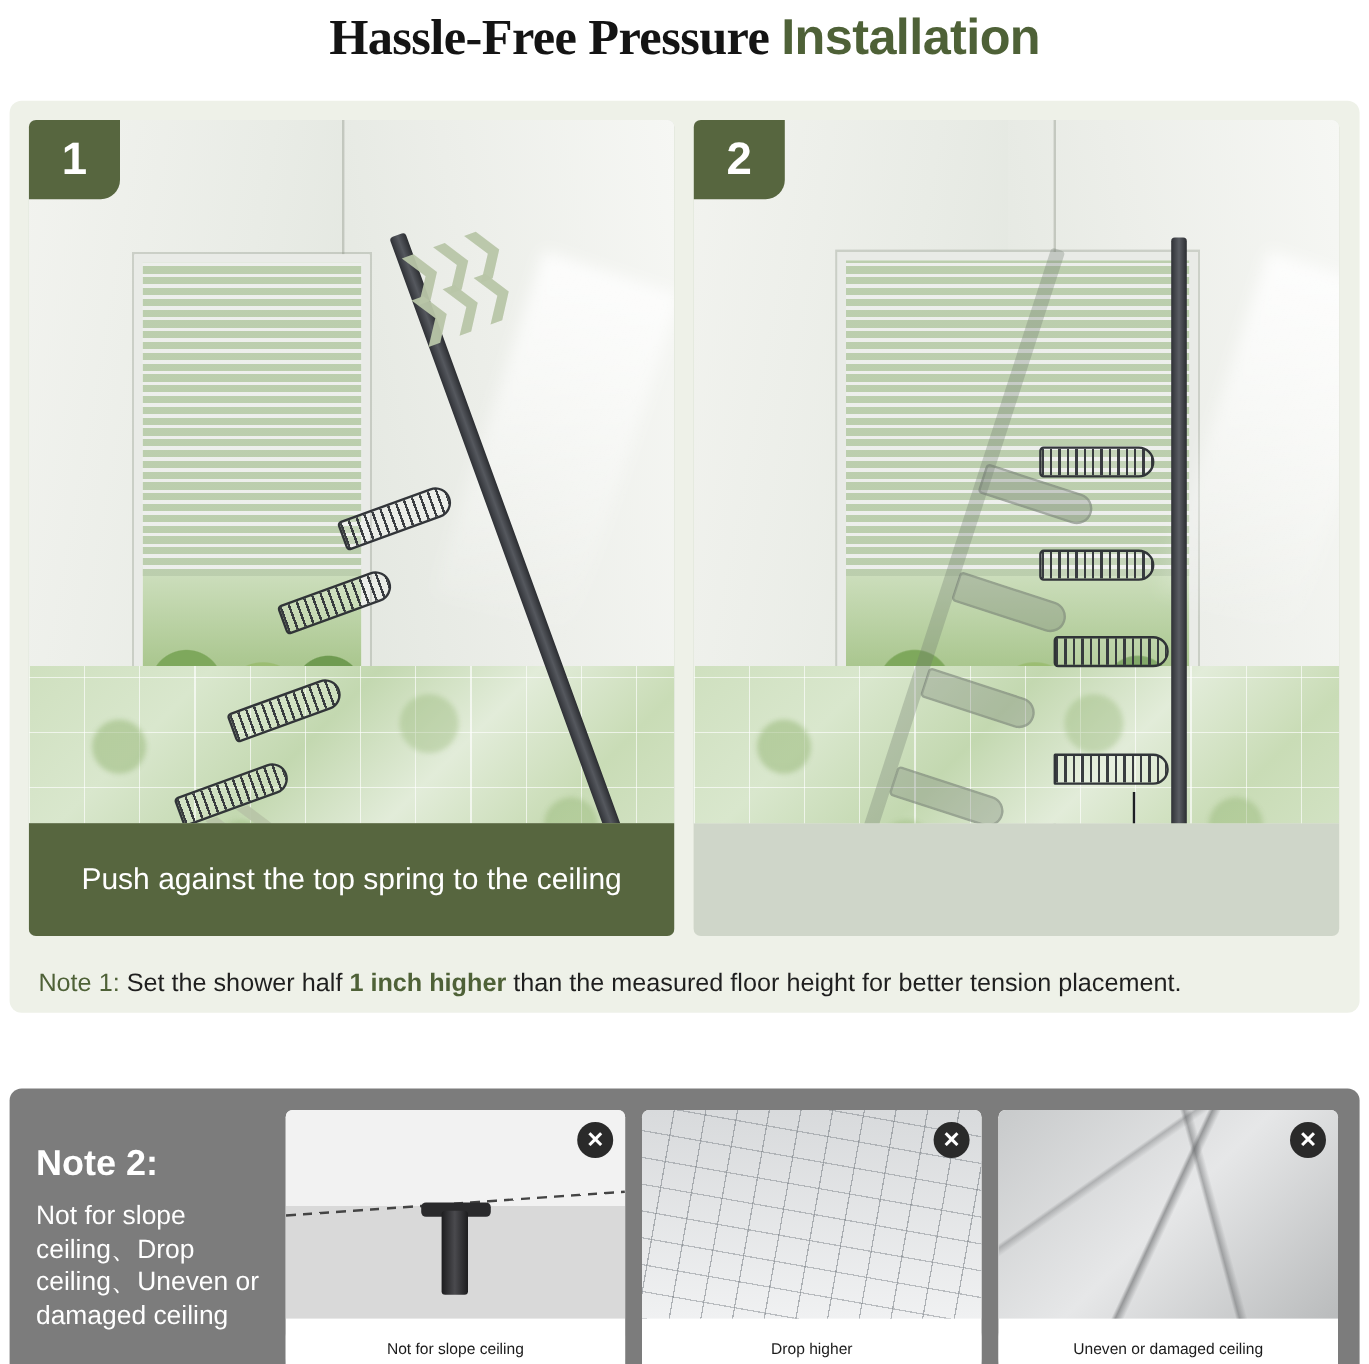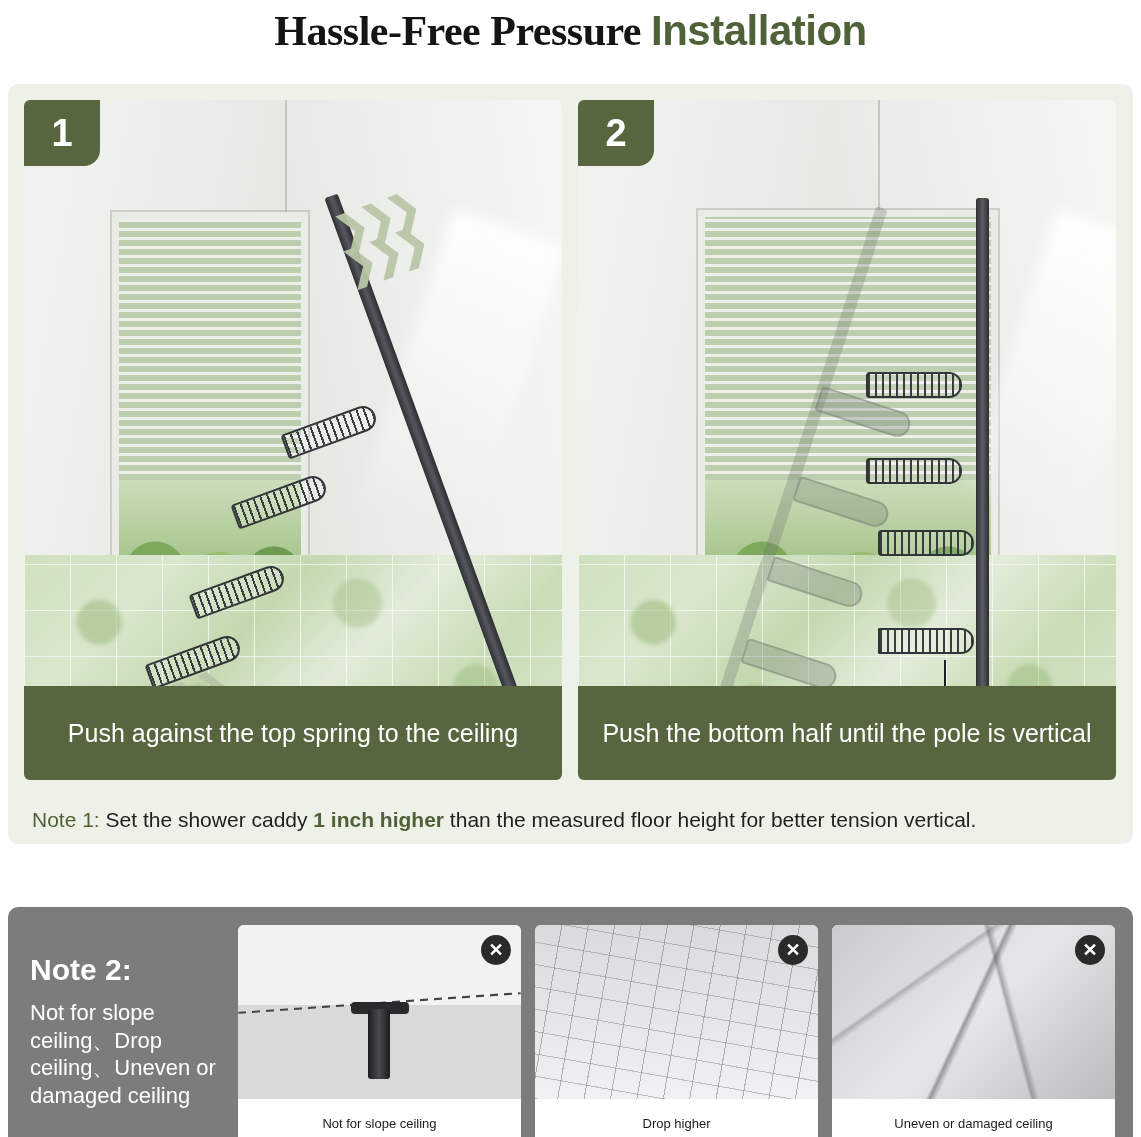--- a/index.html
+++ b/index.html
@@ -339,26 +339,25 @@
           <div class="basket" style="left:288px; top:272px;"></div>
           <div class="basket" style="left:288px; top:358px;"></div>
           <div class="basket" style="left:300px; top:430px;"></div>
           <div class="basket" style="left:300px; top:528px; border-radius:4px 40px 40px 4px;"></div>
 
           <div class="dim-line" style="left:366px; top:560px; height:90px;"></div>
 
         </div>
 
         <div class="step-badge">2</div>
-        <div class="caption">Push the bottom half until the pole is vertical</div>
       </div>
     </div>
 
     <div class="note1">
-      <span class="lbl">Note 1:</span><span> Set the shower caddy </span><span class="hl">1 inch higher</span><span> than the measured floor height for better tension vertical.</span>
+      <span class="lbl">Note 1:</span><span> Set the shower half </span><span class="hl">1 inch higher</span><span> than the measured floor height for better tension placement.</span>
     </div>
   </div>
 
   <div class="note2-panel">
     <div class="note2-text">
       <div class="note2-title">Note 2:</div>
       <div class="note2-body">Not for slope ceiling、Drop ceiling、Uneven or damaged ceiling</div>
     </div>
 
     <div class="thumbs">

